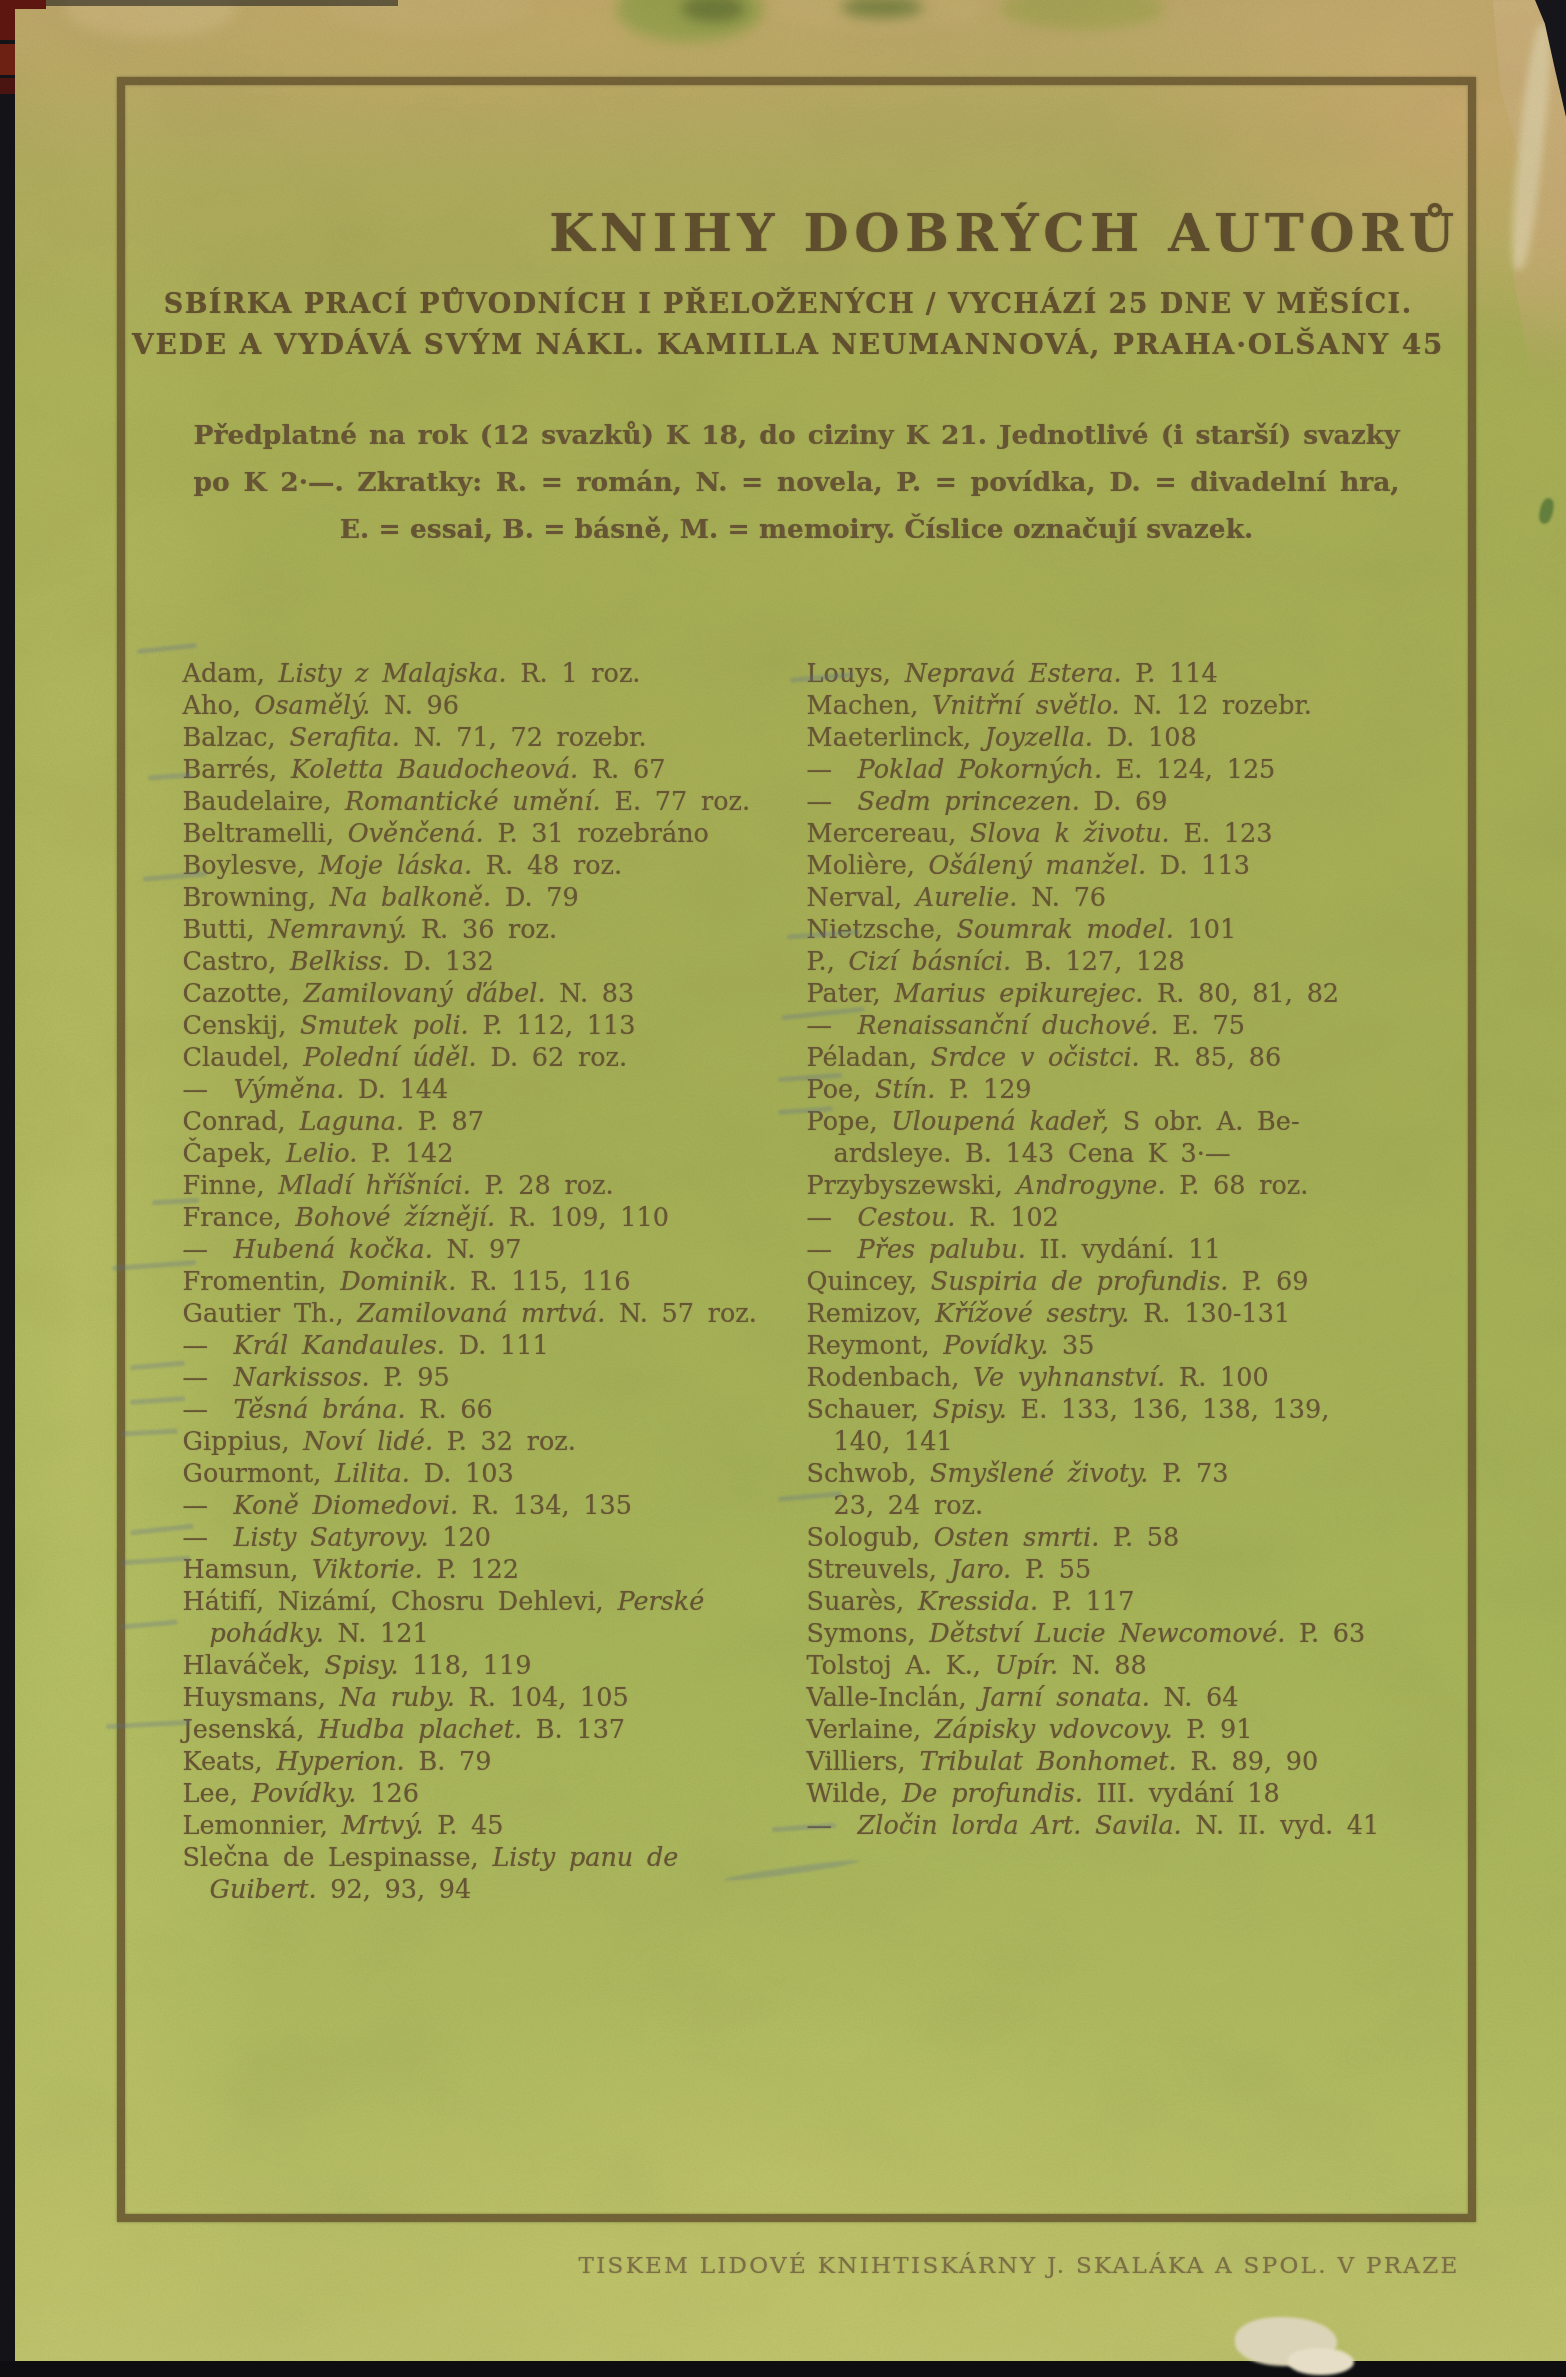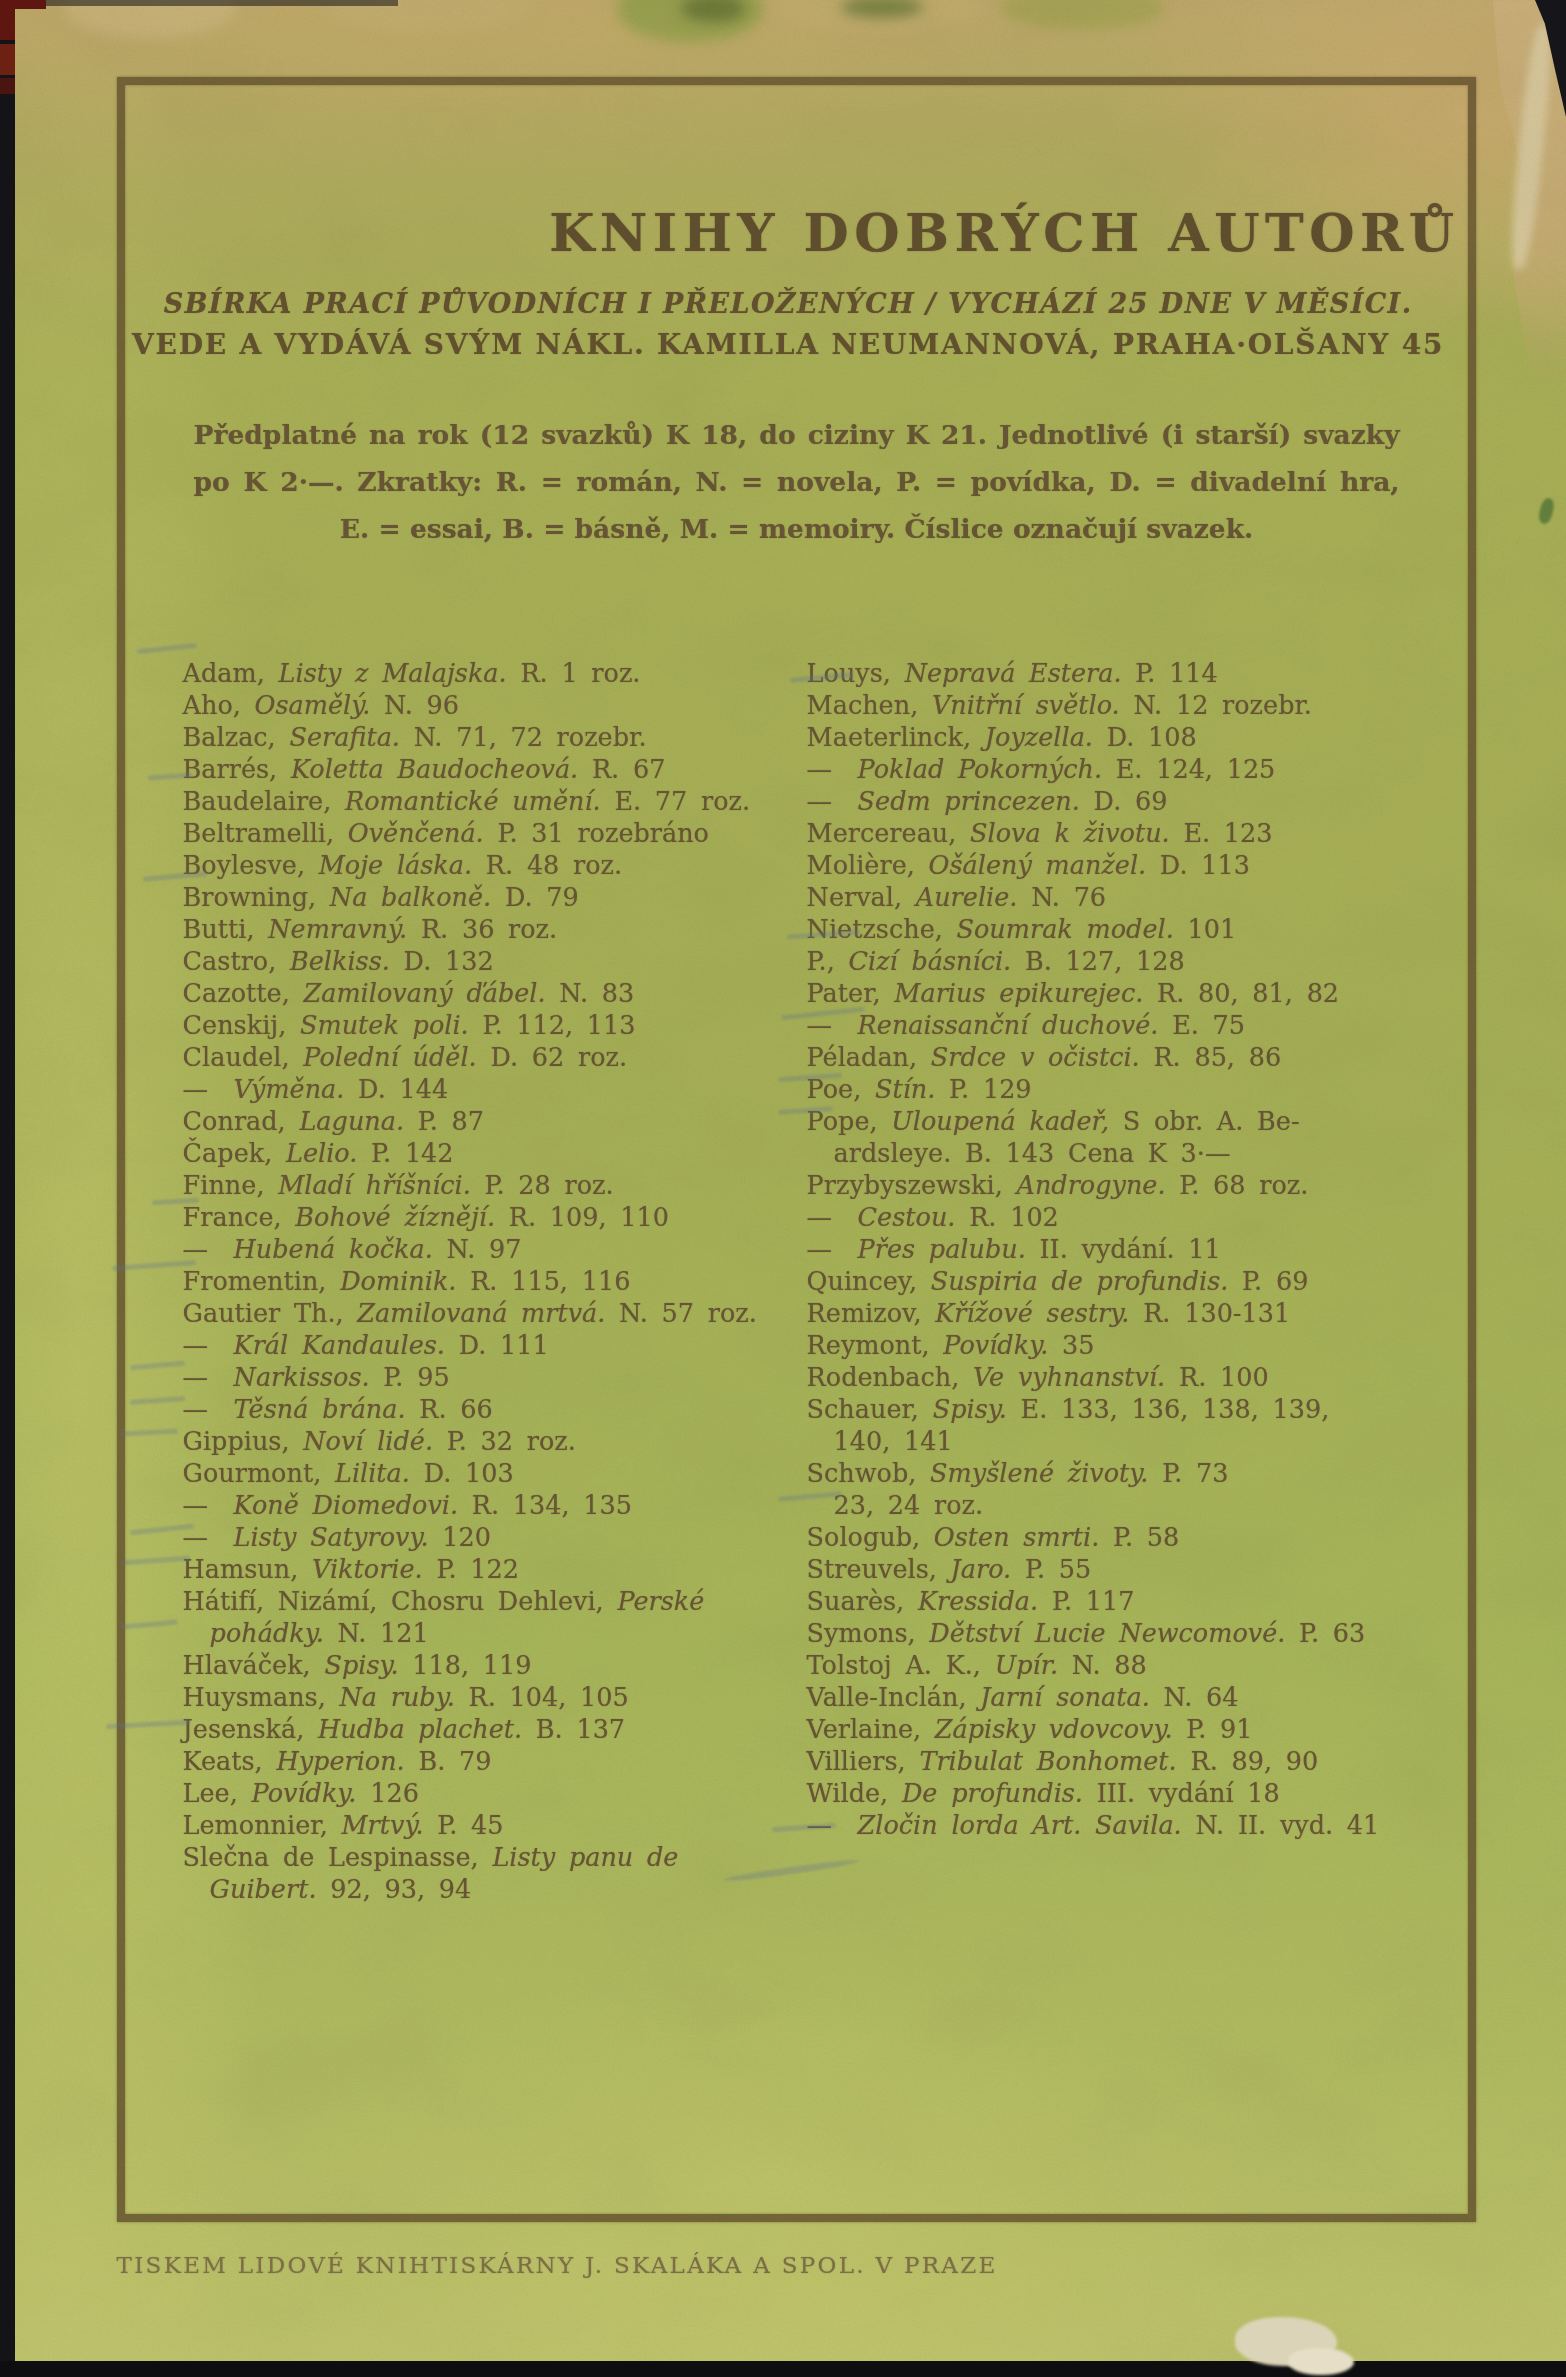--- a/index.html
+++ b/index.html
@@ -28,21 +28,21 @@
   #title{
     position:absolute;left:102px;top:202px;width:1343px;text-align:right;
     font-size:52px;font-weight:bold;letter-spacing:5.5px;color:#61502e;
     text-shadow:0 0 1.4px rgba(85,66,34,.6);white-space:nowrap;
   }
   .subtitle{
     position:absolute;left:102px;width:1343px;text-align:center;
     font-weight:bold;color:#64522f;text-shadow:0 0 1.1px rgba(85,66,34,.55);
     white-space:nowrap;
   }
-  #subtitle1{top:288px;font-size:27px;letter-spacing:1.4px;font-style:italic;}
+  #subtitle1{top:288px;font-size:27px;letter-spacing:1.4px;}
   #subtitle2{top:328px;font-size:28px;letter-spacing:1.8px;}
   #subscription{
     position:absolute;left:179px;top:411px;width:1206px;
     font-size:26.5px;line-height:47px;font-weight:bold;
   }
   #subscription .just{text-align:justify;text-align-last:justify;}
   #subscription .ctr{text-align:center;}
   #columns{
     position:absolute;left:168px;top:639px;width:1274px;display:flex;gap:11px;
     font-size:25.5px;line-height:32px;margin-top:18px;
@@ -52,21 +52,21 @@
   #col-right{flex:1;}
   .line{white-space:nowrap;}
   .line.cont{padding-left:27px;}
   .ti{font-style:italic;}
   #note{
     position:absolute;left:172px;top:2106px;width:1219px;
     font-size:26.5px;font-weight:bold;text-align:justify;text-align-last:justify;
     color:#645230;text-shadow:0 0 1.1px rgba(85,66,34,.5);white-space:nowrap;
   }
   #imprint{
-    position:absolute;left:102px;top:2252px;width:1343px;text-align:left;
+    position:absolute;left:102px;top:2252px;width:1343px;text-align:right;
     font-size:23px;letter-spacing:2.3px;color:#7b6b45;opacity:.92;
     text-shadow:0 0 1.4px rgba(110,96,62,.5);white-space:nowrap;
   }
   .pm{position:absolute;height:4.6px;background:rgba(95,115,148,.30);
       border-radius:2.7px;filter:blur(0.9px);}
   #green-mark{position:absolute;left:1525px;top:498px;width:12.8px;height:25.5px;
       background:rgba(45,92,40,.55);border-radius:45%;transform:rotate(14deg);filter:blur(0.9px);}
   svg.tex{position:absolute;left:0;top:0;pointer-events:none;}
   #grain{mix-blend-mode:multiply;}
   #mottle{mix-blend-mode:multiply;}

